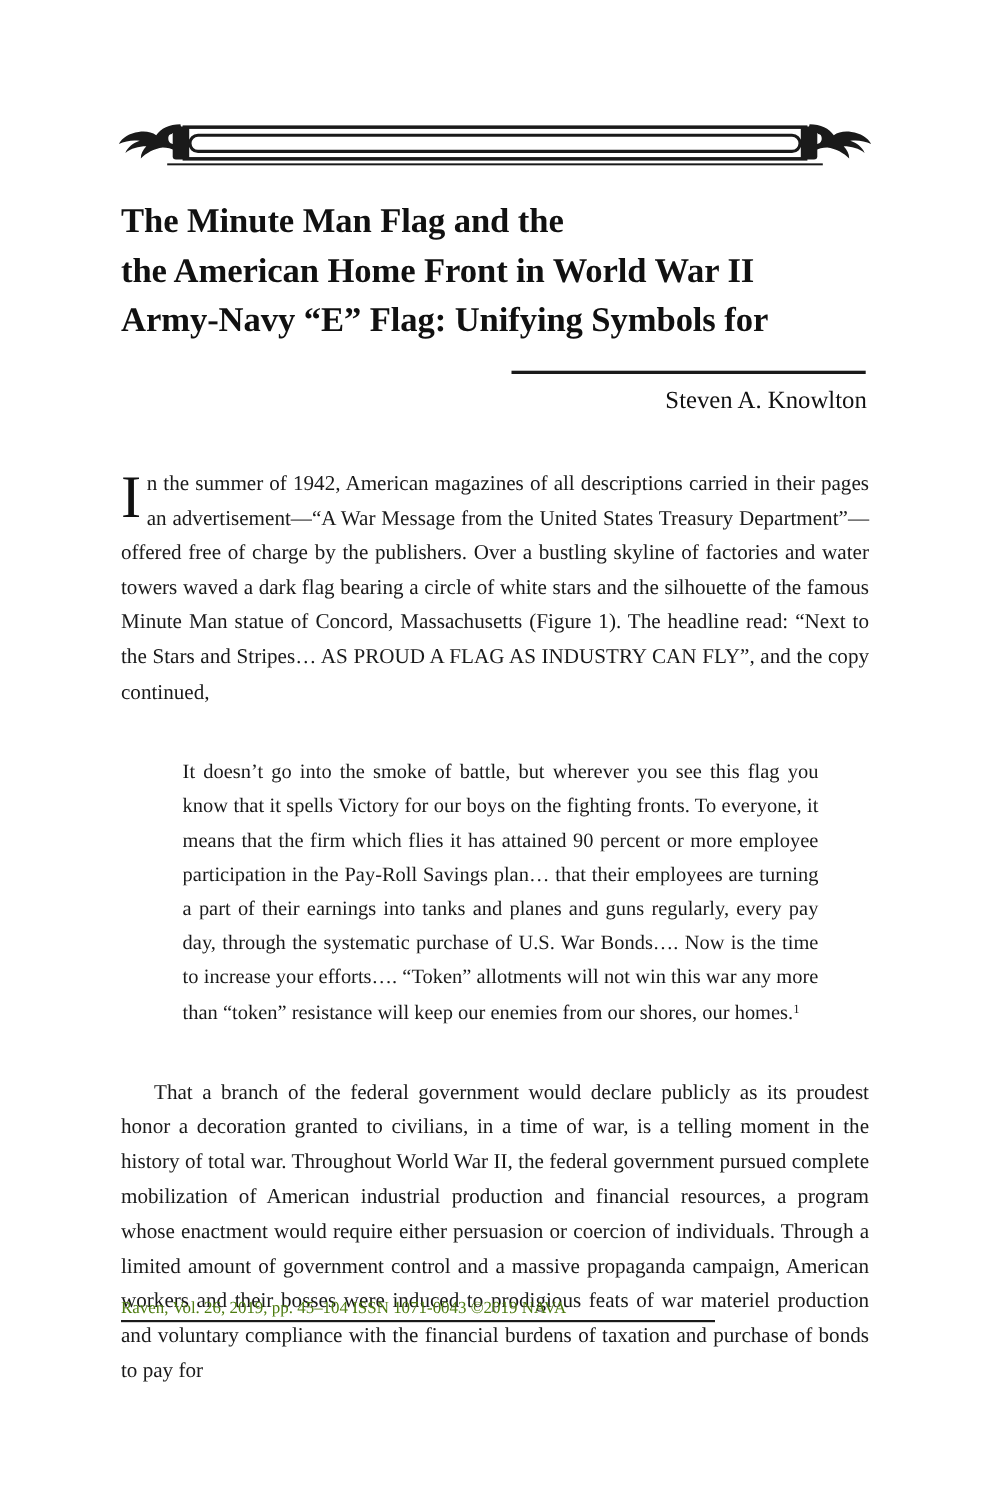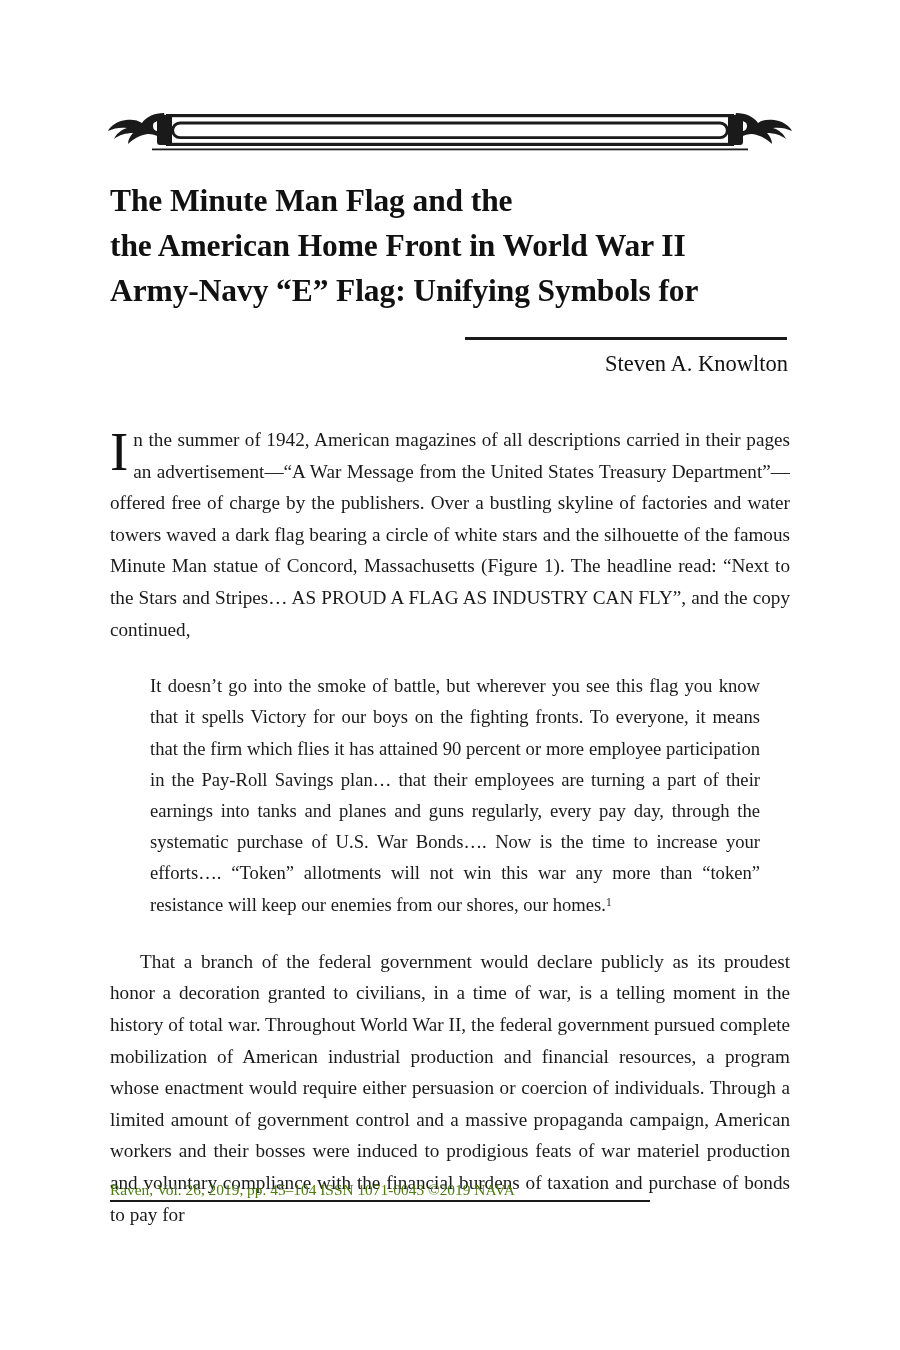--- a/index.html
+++ b/index.html
@@ -103,21 +103,21 @@
     color: #111111;
   }
 
   .blockquote {
     margin: 0;
     padding: 0;
     width: 610px;
     margin-left: 40px;
   }
   .blockquote p {
-    margin: 0;
+    margin: 16px;
     font-size: 18.6px;
     line-height: 31.2px;
     text-align: justify;
     color: #1a1a1a;
   }
   .gap-before-quote { height: 25px; }
   .gap-after-quote { height: 26px; }
 
   sup.fn {
     font-size: 0.62em;

